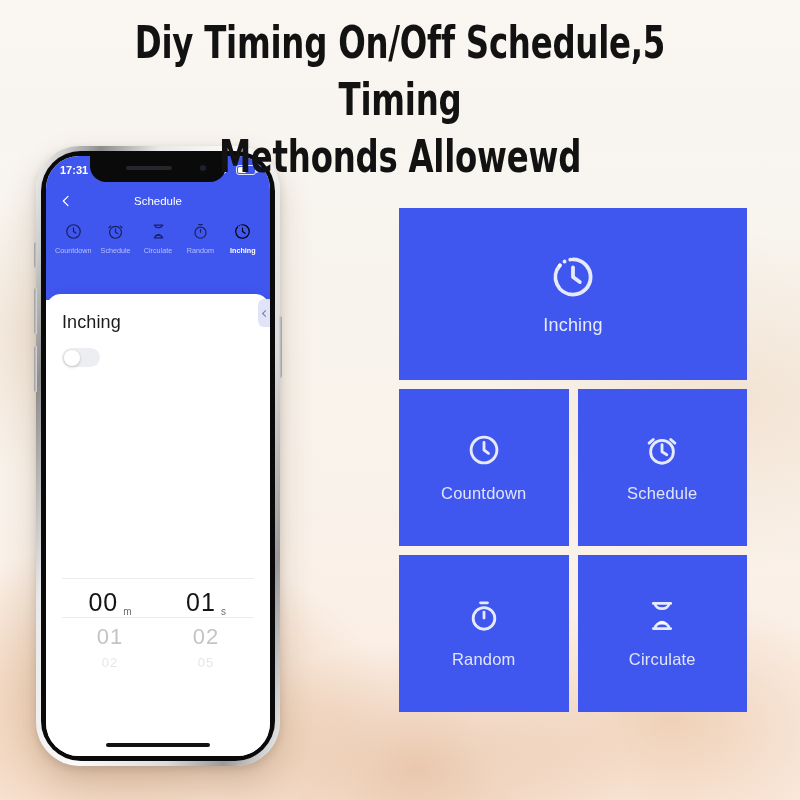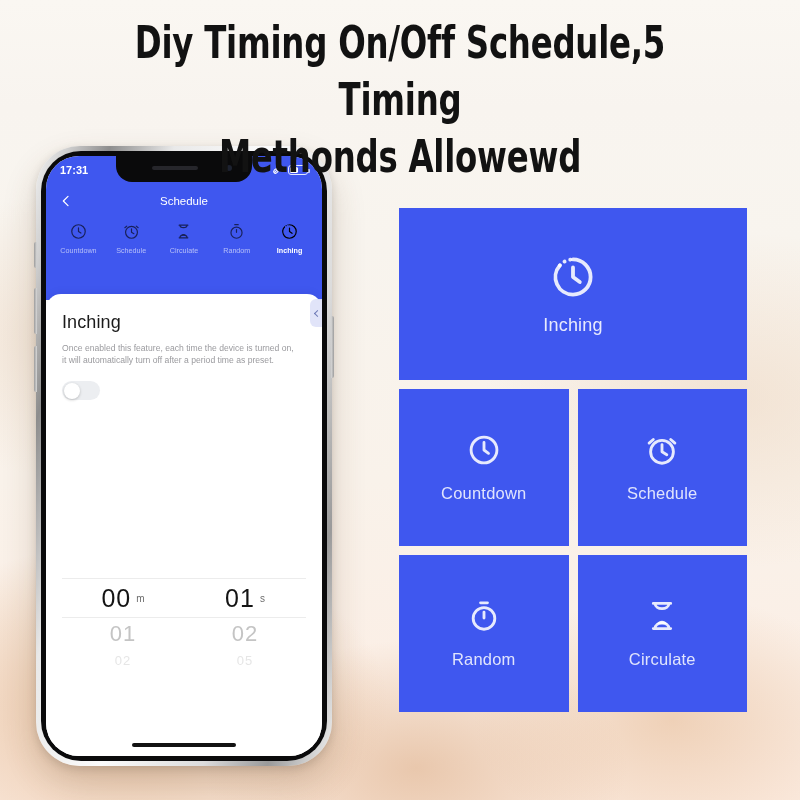--- a/index.html
+++ b/index.html
@@ -52,21 +52,21 @@
     letter-spacing: -0.3px;
     transform: scaleX(0.80);
     transform-origin: center top;
     z-index: 6;
   }
 
   
   .phone {
     position: absolute;
     left: 36px; top: 146px;
-    width: 296px; height: 620px;
+    width: 244px; height: 620px;
     z-index: 5;
   }
   .phone-outer {
     position: absolute; inset: 0;
     border-radius: 44px;
     background: linear-gradient(105deg, #f2f2f2 0%, #cfcfcf 7%, #8d8d8d 16%, #e9e9e9 30%,
                                 #fbfbfb 50%, #dcdcdc 72%, #9a9a9a 86%, #d8d8d8 96%, #f0f0f0 100%);
     box-shadow: 0 16px 34px rgba(90,60,30,0.20), 0 3px 10px rgba(0,0,0,0.13);
   }
   .phone-bezel {
@@ -219,21 +219,21 @@
   .picker {
     position: absolute;
     left: 16px; right: 16px; bottom: 86px;
   }
   .picker .rowline { height: 1px; background: #ececec; }
   .picker .row {
     display: flex; height: 38px;
   }
   .picker .cell {
     flex: 1;
-    display: flex; align-items: center; justify-content: center; gap: 5px;
+    display: flex; align-items: flex-end; justify-content: center; gap: 5px;
   }
   .picker .num { font-size: 25px; color: #141414; letter-spacing: 1px; }
   .picker .unit { font-size: 10px; color: #6c6c6c; }
   .picker .row.r2 { height: 32px; }
   .picker .row.r2 .num { font-size: 22px; color: #c4c4c4; }
   .picker .row.r3 { height: 20px; }
   .picker .row.r3 .num { font-size: 13px; color: #e6e6e6; }
 
   .home-ind {
     position: absolute;
@@ -348,21 +348,20 @@
             <path class="stroke-thin" d="M12 7.6V12l3.2 2.3"></path>
           </svg>
           <span class="tlabel">Inching</span>
         </div>
       </div>
 
       <div class="side-handle"></div>
 
       <div class="sheet">
         <h2>Inching</h2>
-        <p>Once enabled this feature,  each time the device is turned on, it will automatically turn off after a period time as preset.</p>
         <div class="toggle">
           <span class="knob"></span>
         </div>
 
         <div class="picker">
           <div class="rowline"></div>
           <div class="row">
             <div class="cell">
               <span class="num">00</span>
               <span class="unit">m</span>

